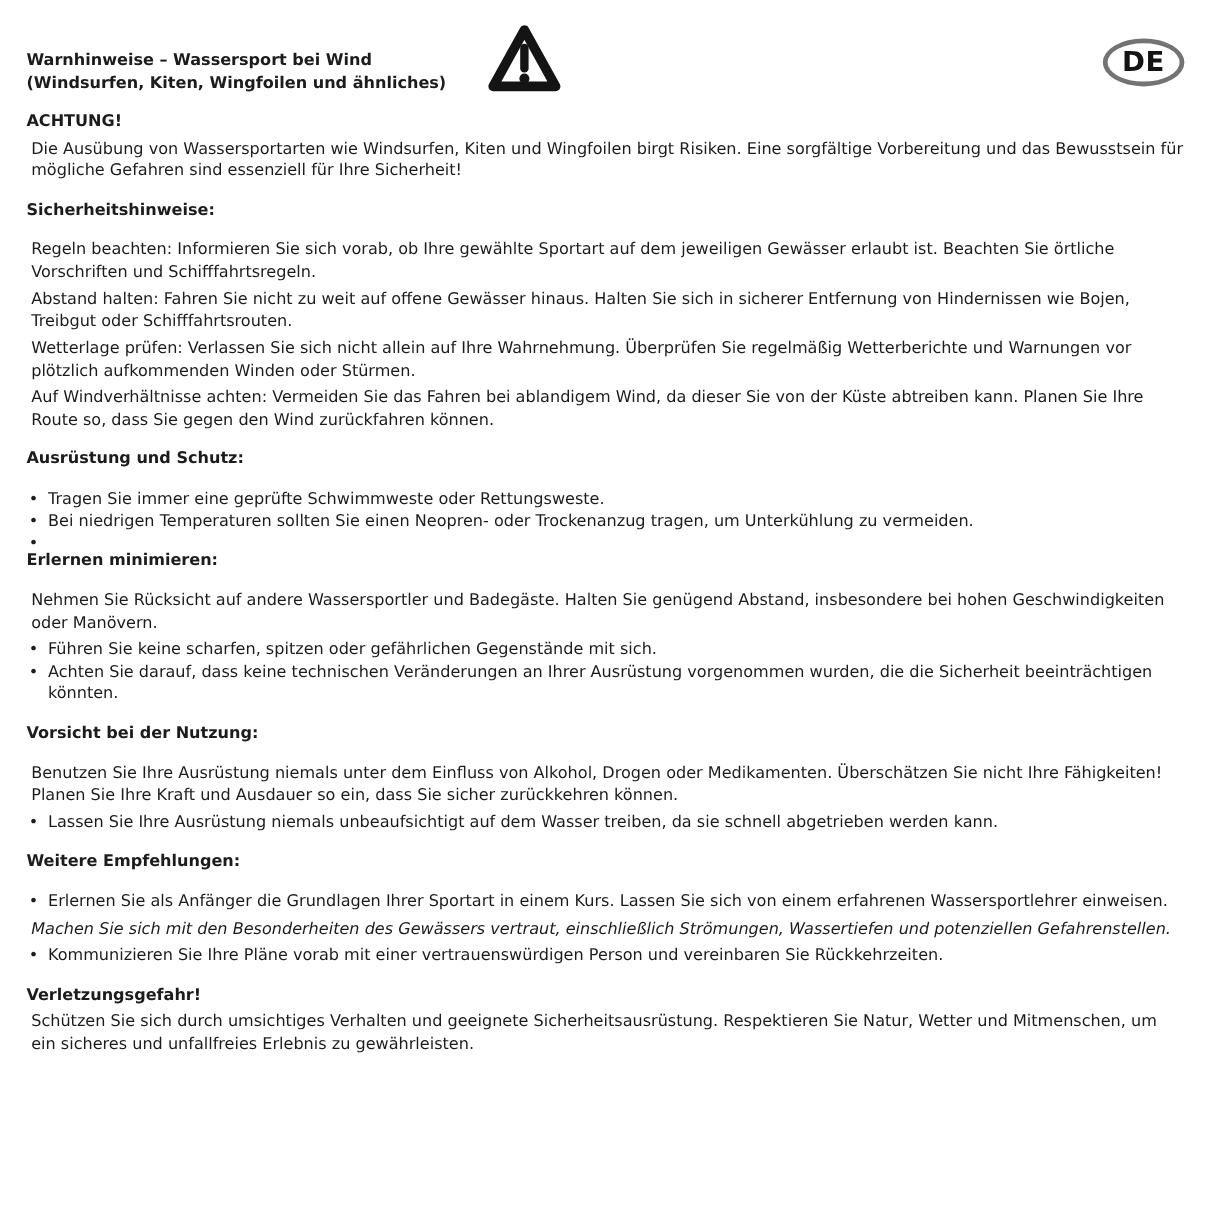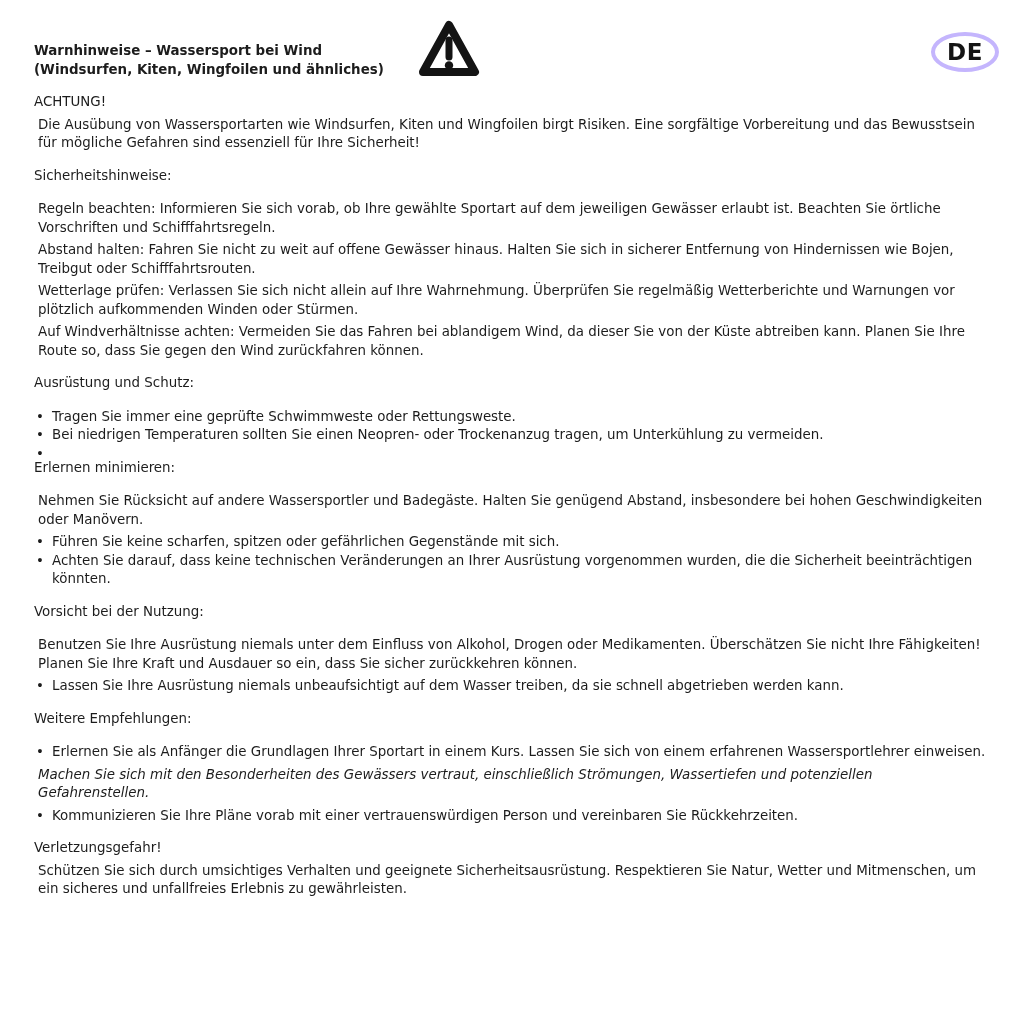--- a/index.html
+++ b/index.html
@@ -5,21 +5,21 @@
   html, body {
     margin: 0;
     padding: 0;
     background: #ffffff;
   }
   .page {
     position: relative;
     width: 1020px;
     height: 1026px;
     box-sizing: border-box;
-    padding: 42px 30px 0 34px;
+    padding: 42px 30px 0 22px;
     background: #ffffff;
     color: #1c1c1c;
     font-family: "DejaVu Sans", "Liberation Sans", sans-serif;
     font-size: 13.4px;
     line-height: 18.5px;
     overflow: hidden;
   }
   .header { position: relative; }
   .title-block { font-weight: bold; }
   .warn-triangle {
@@ -29,34 +29,34 @@
     width: 62px;
     height: 61px;
   }
   .lang-badge {
     position: absolute;
     left: 897px;
     top: -10px;
     width: 68px;
     height: 40px;
     box-sizing: border-box;
-    border: 4px solid #c4b5fd;
+    border: 4px solid #737373;
     border-radius: 50%;
     display: flex;
     align-items: center;
     justify-content: center;
     font-weight: bold;
     font-size: 23px;
     letter-spacing: 0.5px;
     color: #141414;
   }
   h2.heading {
     font-size: 13.4px;
     line-height: 18.5px;
-    font-weight: normal;
+    font-weight: bold;
     margin: 14px 0 0 0;
   }
   h2.heading.gap { margin-bottom: 15px; }
   p.para { margin: 4px; }
   .indent { margin-left: 16px; }
   .note-indent { margin-left: 18px; font-style: italic; }
   .bullet-item {
     position: relative;
     margin-left: 2px;
     padding-left: 16px;

